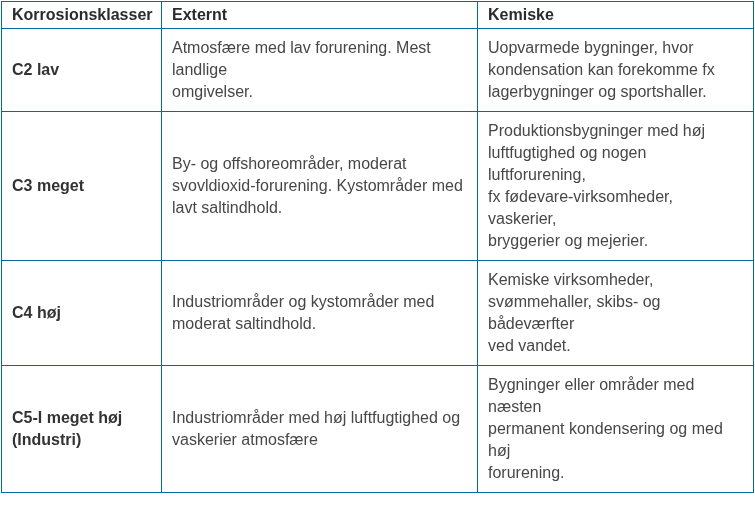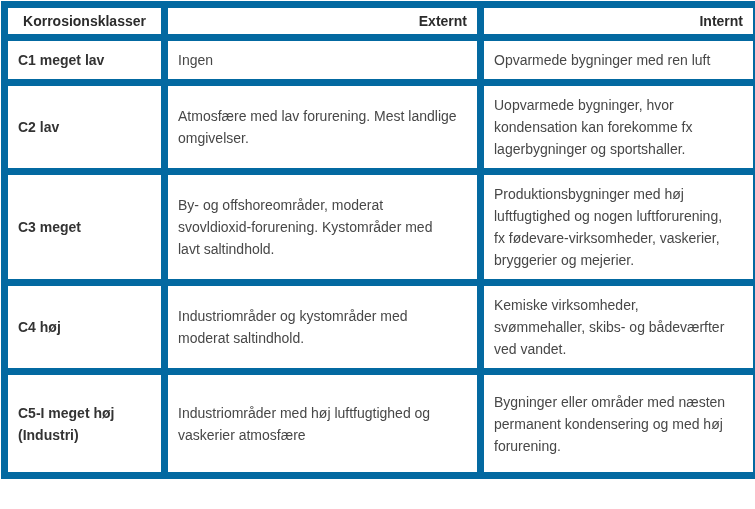--- a/index.html
+++ b/index.html
@@ -18,33 +18,33 @@
   table.korro {
     border-collapse: collapse;
     width: 752px;
     table-layout: fixed;
   }
   table.korro col.c1 { width: 160px; }
   table.korro col.c2 { width: 316px; }
   table.korro col.c3 { width: 276px; }
   table.korro th,
   table.korro td {
-    border: 7px solid #0369a1;
+    border: 1px solid #0369a1;
     box-sizing: border-box;
-    font-size: 14px;
+    font-size: 16px;
     line-height: 22px;
     vertical-align: middle;
     padding: 8px 10px;
     white-space: pre-line;
     overflow: hidden;
   }
   table.korro th {
     font-weight: bold;
     color: #2b2b2b;
-    text-align: right;
+    text-align: left;
     padding: 2px 10px;
   }
   table.korro th.center { text-align: center; }
   table.korro td { color: #474747; }
   table.korro td.klasse {
     font-weight: bold;
     color: #333333;
   }
   tr.hrow { height: 25px; }
   tr.r0 { height: 40px; }
@@ -61,29 +61,24 @@
   <table class="korro">
     <colgroup>
       <col class="c1">
         <col class="c2">
         <col class="c3">
     </colgroup>
     <thead>
       <tr class="hrow">
         <th class="center">Korrosionsklasser</th>
         <th>Externt</th>
-        <th>Internt</th>
+        <th>Kemiske</th>
       </tr>
     </thead>
     <tbody>
-      <tr class="r0">
-        <td class="klasse">C1 meget lav</td>
-        <td>Ingen</td>
-        <td>Opvarmede bygninger med ren luft</td>
-      </tr>
       <tr class="r1">
         <td class="klasse">C2 lav</td>
         <td>Atmosfære med lav forurening. Mest landlige
 omgivelser.</td>
         <td>Uopvarmede bygninger, hvor
 kondensation kan forekomme fx
 lagerbygninger og sportshaller.</td>
       </tr>
       <tr class="r2">
         <td class="klasse">C3 meget</td>

